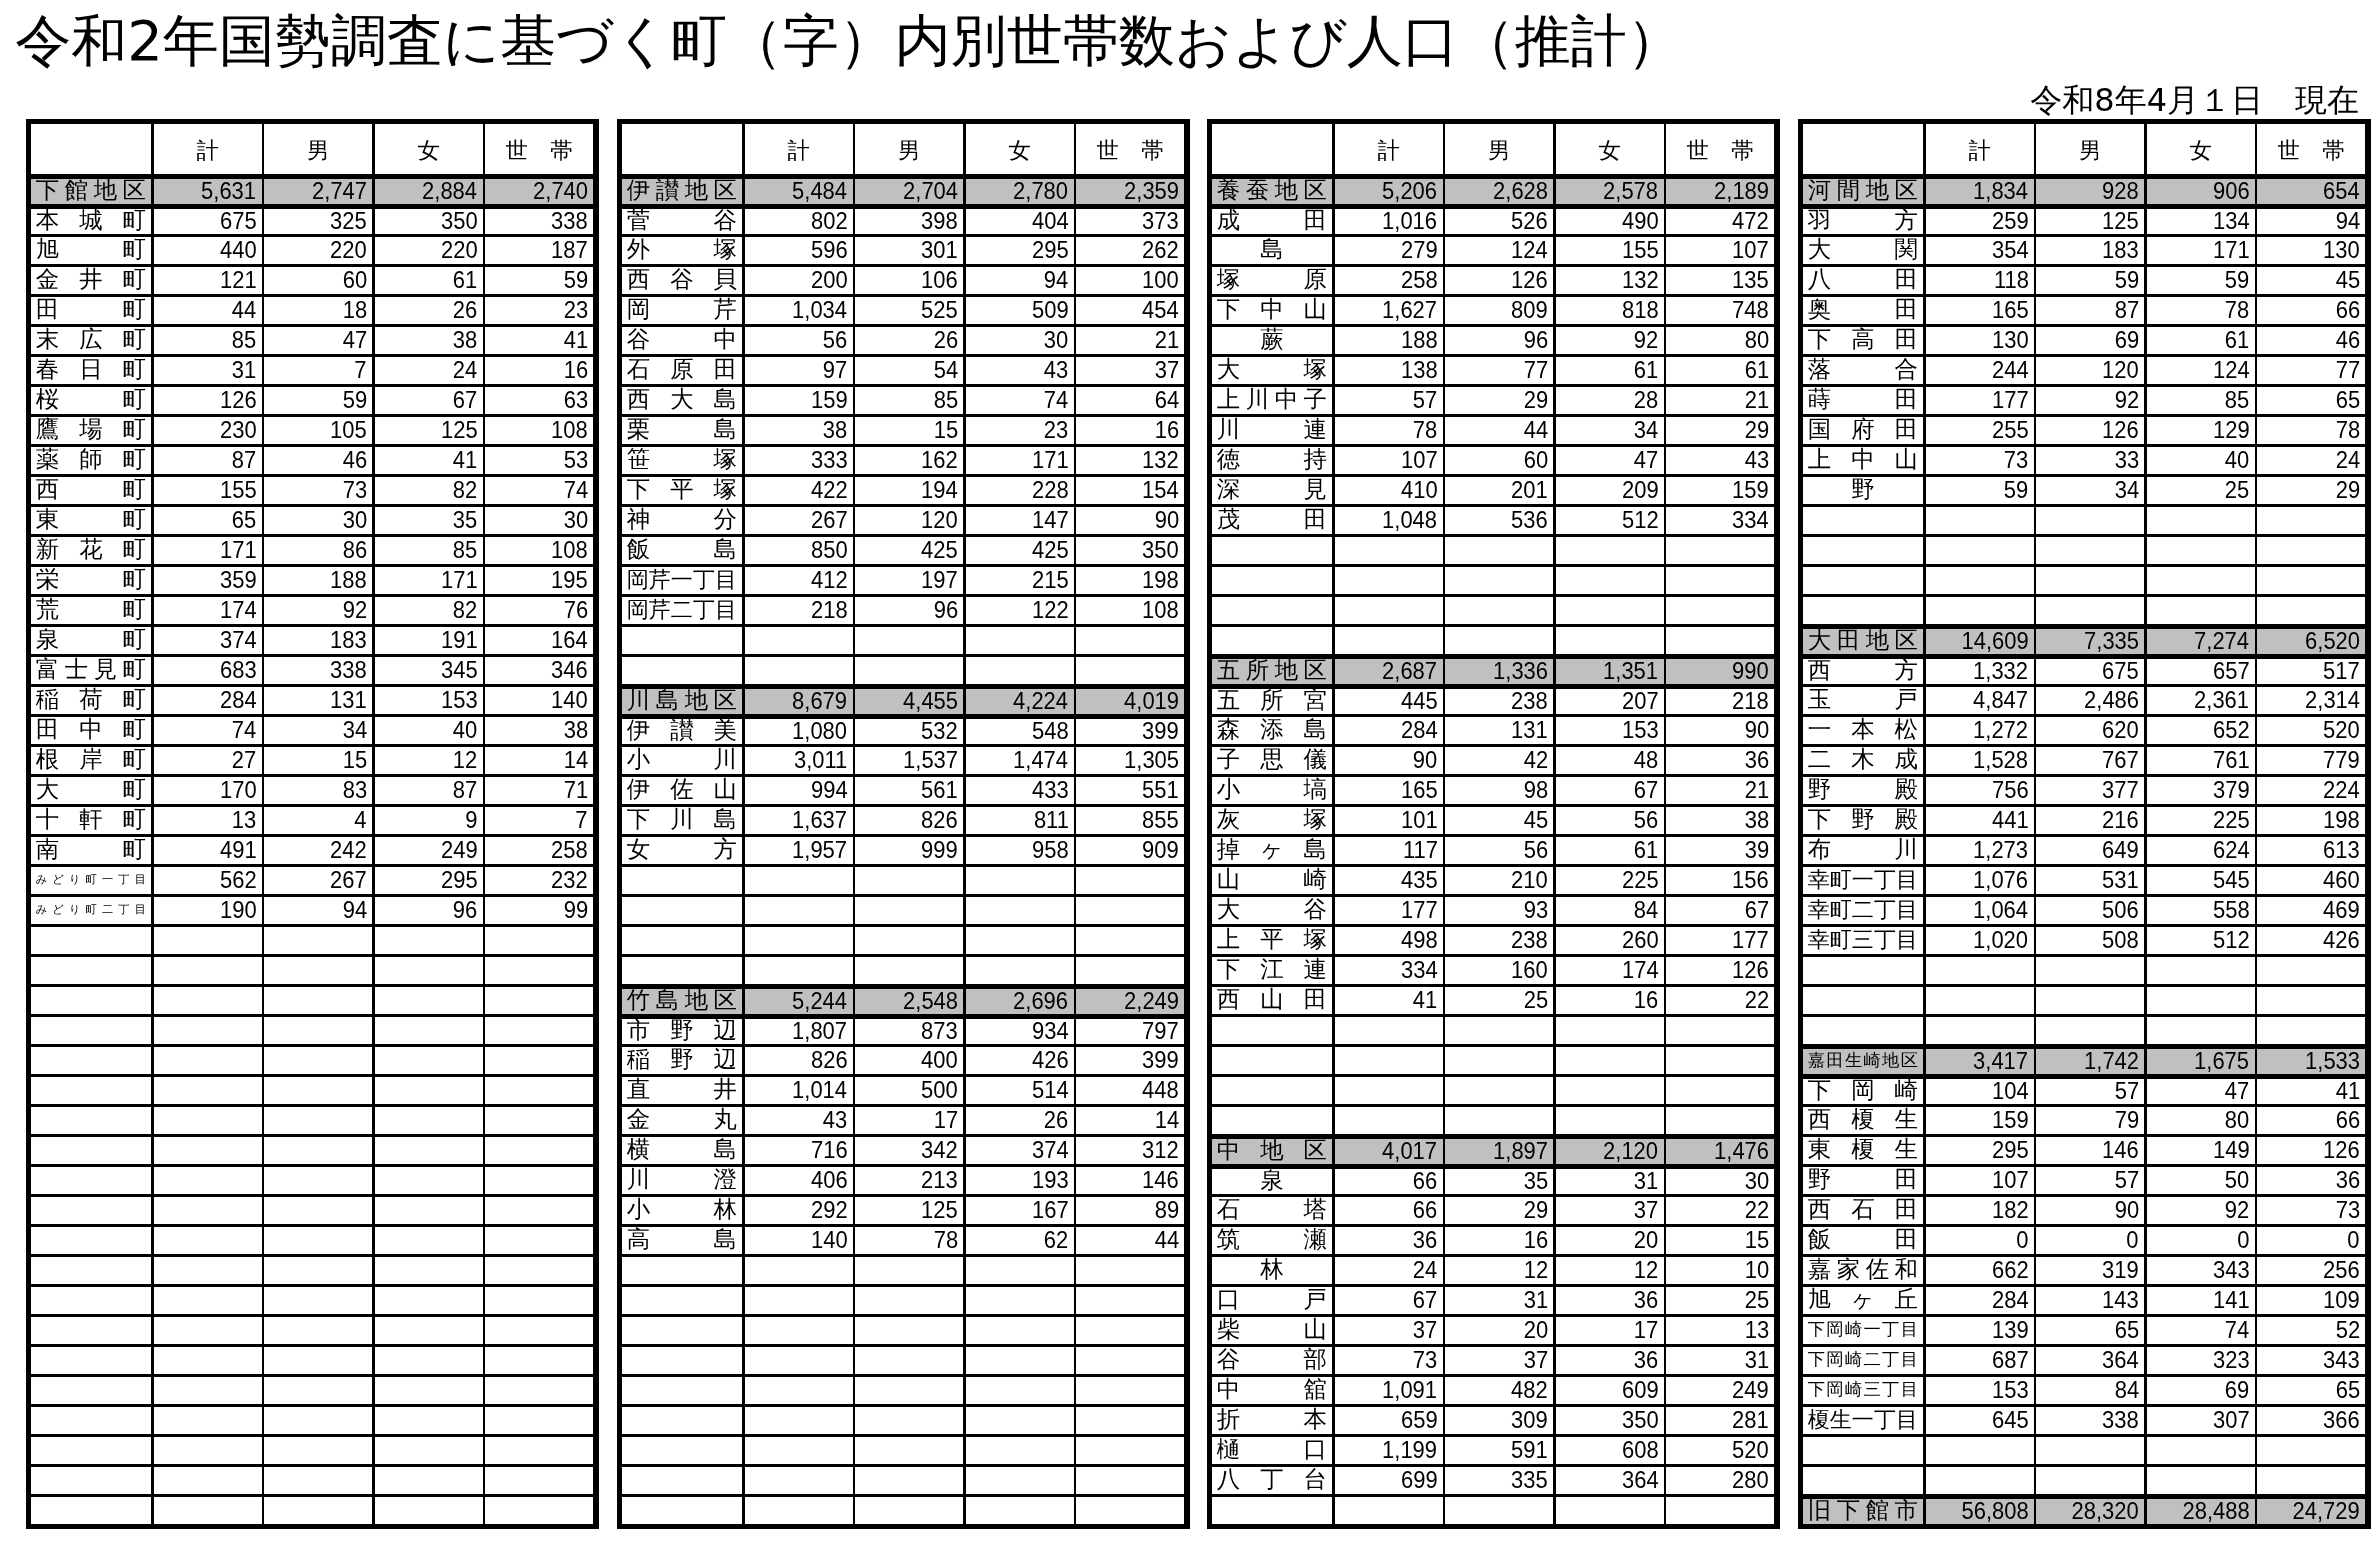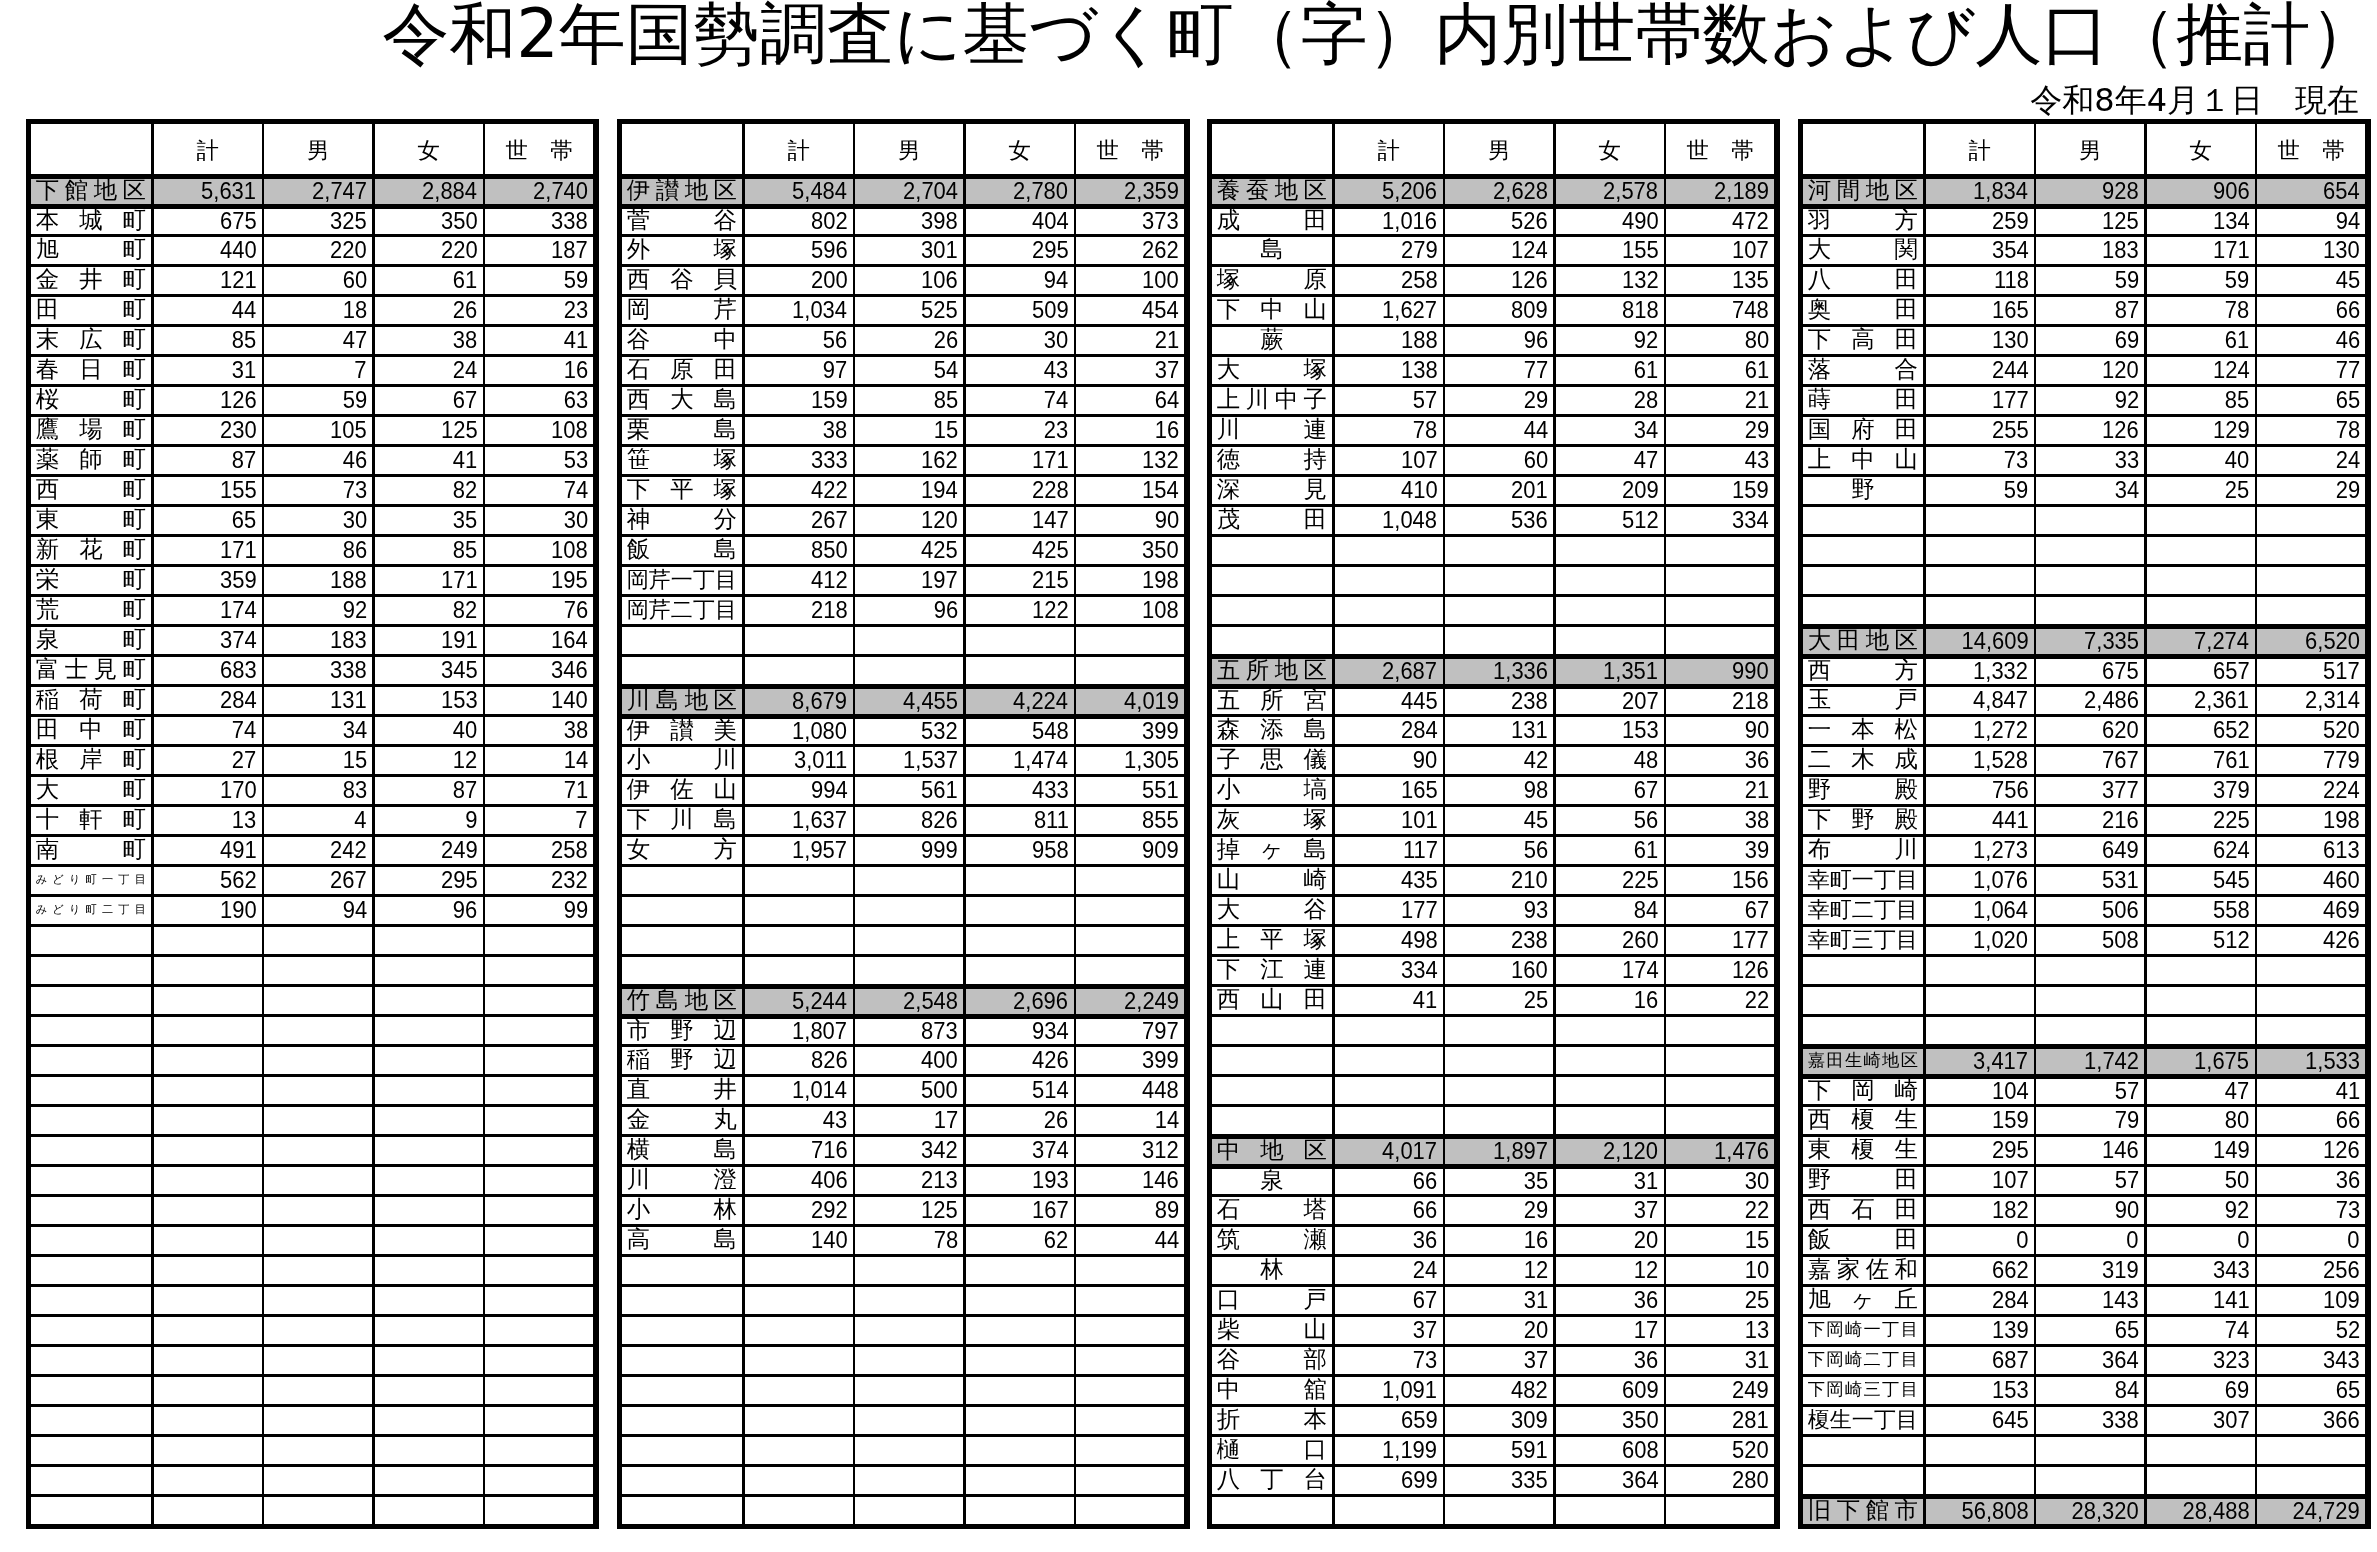--- a/index.html
+++ b/index.html
@@ -1,22 +1,22 @@
 <!DOCTYPE html>
 <html style="font-size:8.1px"><head>
 <meta charset="utf-8">
 <style>
   html, body { margin: 0; padding: 0; background: #ffffff; }
   body {
     width: 2377px; height: 1553px; position: relative; overflow: hidden;
     font-family: "DejaVu Sans", sans-serif; color: #000000;
   }
   .title {
-    position: absolute; top: 1px; left: 15.2px; width: 2362px;
-    text-align: right; font-size: 67px; line-height: 66px; white-space: nowrap;
+    position: absolute; top: 8px; left: 15.2px; width: 2362px;
+    text-align: left; font-size: 56px; line-height: 66px; white-space: nowrap;
   }
   .asof {
     position: absolute; top: 85px; right: 18px;
     font-size: 32px; line-height: 31.5px; white-space: nowrap;
   }
   .tbl {
     position: absolute; top: 119px; width: 573px; box-sizing: border-box;
     background: #000000; padding: 4.6px 5.1px 5.1px 5.1px;
     display: grid;
     grid-template-columns: 120px 108px 108px 108px 108px;

